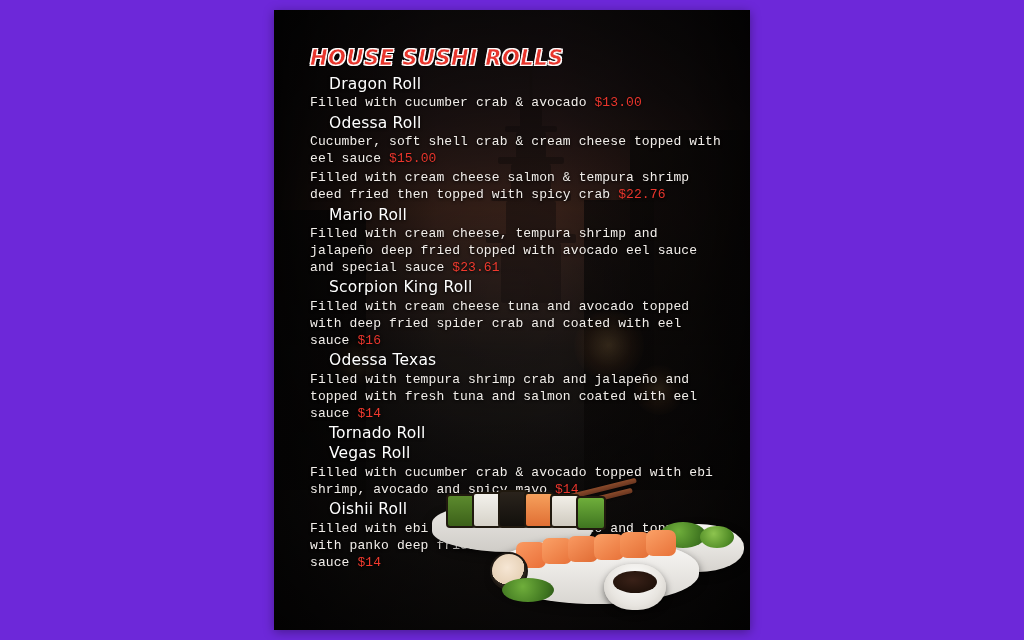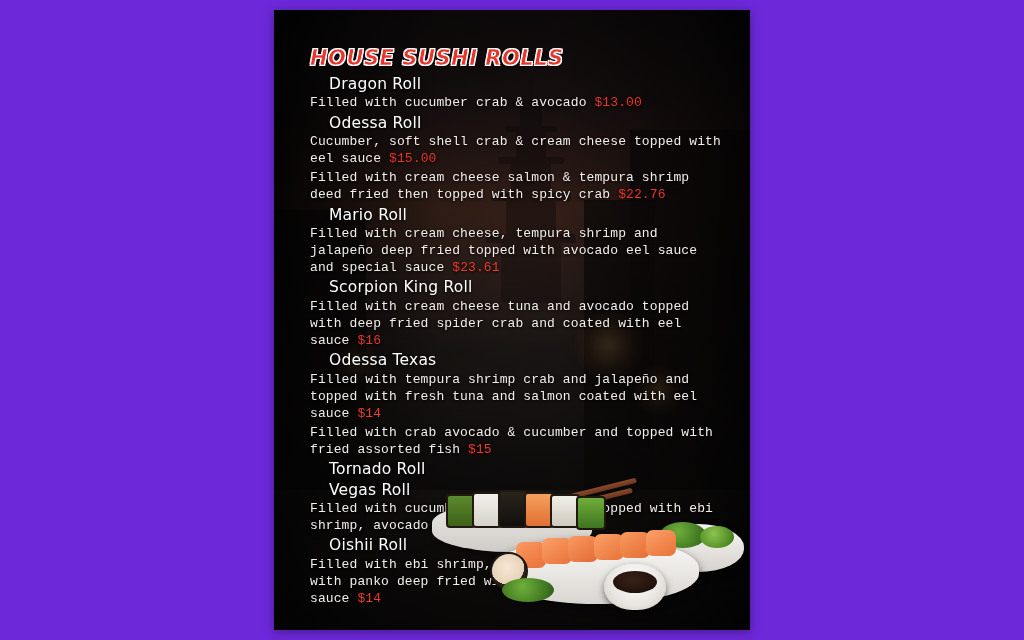--- a/index.html
+++ b/index.html
@@ -281,21 +281,20 @@
         <div class="item-name">Scorpion King Roll</div>
         <div class="item-desc"><span>Filled with cream cheese tuna and avocado topped with deep fried spider crab and coated with eel sauce</span> <span class="price">$16</span></div>
       </div>
 
       <div class="item">
         <div class="item-name">Odessa Texas</div>
         <div class="item-desc"><span>Filled with tempura shrimp crab and jalapeño and topped with fresh tuna and salmon coated with eel sauce</span> <span class="price bright">$14</span></div>
       </div>
 
       <div class="item">
-        <div class="item-desc"><span>Filled with crab avocado &amp; cucumber and topped with fried assorted fish</span> <span class="price bright">$15</span></div>
       </div>
 
       <div class="item">
         <div class="item-name">Tornado Roll</div>
       </div>
 
       <div class="item">
         <div class="item-name">Vegas Roll</div>
         <div class="item-desc"><span>Filled with cucumber crab &amp; avocado topped with ebi shrimp, avocado and spicy mayo</span> <span class="price">$14</span></div>
       </div>

